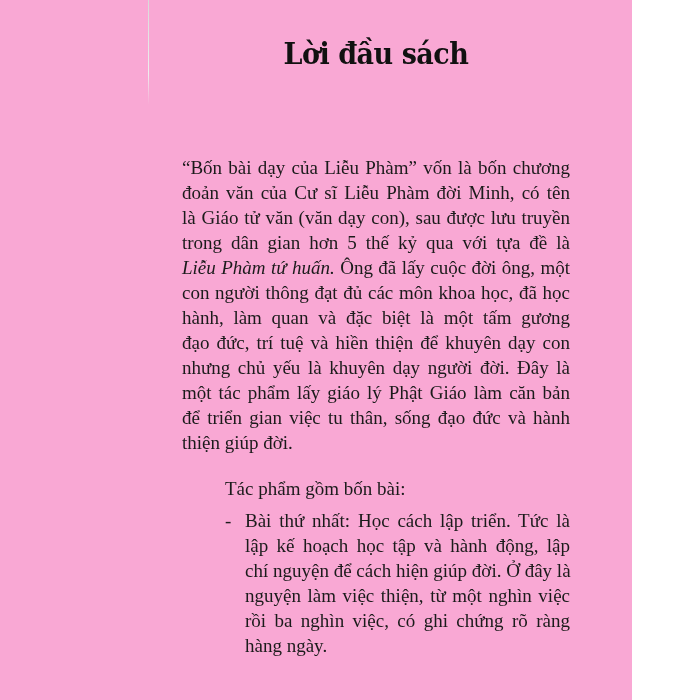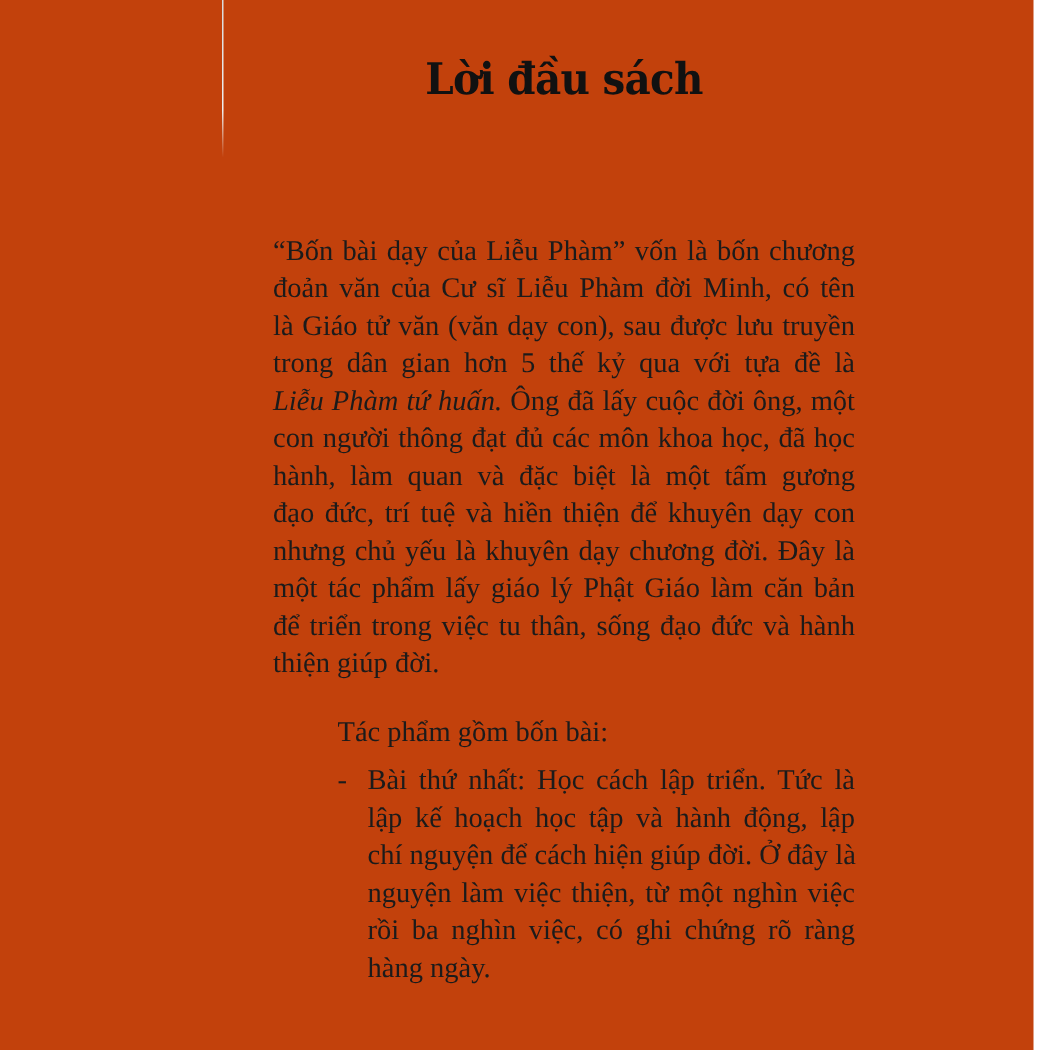--- a/index.html
+++ b/index.html
@@ -2,23 +2,23 @@
 <html><head>
 <meta charset="utf-8">
 <style>
   html, body {
     margin: 0;
     padding: 0;
     background: #ffffff;
   }
   .page {
     position: relative;
-    width: 689px;
+    width: 632px;
     height: 700px;
-    background: #c2410c;
+    background: #f9a8d4;
     overflow: hidden;
     font-family: "Liberation Serif", "DejaVu Serif", serif;
     color: #1b1b1b;
   }
   
   .scan-line {
     position: absolute;
     left: 148px;
     top: 0;
     width: 1px;
@@ -90,23 +90,23 @@
     <div class="body-text">
       <div class="para1">
           <div class="line">“Bốn bài dạy của Liễu Phàm” vốn là bốn chương</div>
           <div class="line">đoản văn của Cư sĩ Liễu Phàm đời Minh, có tên</div>
           <div class="line">là Giáo tử văn (văn dạy con), sau được lưu truyền</div>
           <div class="line">trong dân gian hơn 5 thế kỷ qua với tựa đề là</div>
           <div class="line"><span class="italic">Liễu Phàm tứ huấn.</span><span> Ông đã lấy cuộc đời ông, một</span></div>
           <div class="line">con người thông đạt đủ các môn khoa học, đã học</div>
           <div class="line">hành, làm quan và đặc biệt là một tấm gương</div>
           <div class="line">đạo đức, trí tuệ và hiền thiện để khuyên dạy con</div>
-          <div class="line">nhưng chủ yếu là khuyên dạy chương đời. Đây là</div>
+          <div class="line">nhưng chủ yếu là khuyên dạy người đời. Đây là</div>
           <div class="line">một tác phẩm lấy giáo lý Phật Giáo làm căn bản</div>
-          <div class="line">để triển trong việc tu thân, sống đạo đức và hành</div>
+          <div class="line">để triển gian việc tu thân, sống đạo đức và hành</div>
           <div class="line last">thiện giúp đời.</div>
         </div>
 
       <div class="para2">Tác phẩm gồm bốn bài:</div>
 
       <div class="bullet">
         <span class="bullet-marker">-</span>
         <div class="bullet-lines">
             <div class="line">Bài thứ nhất: Học cách lập triển. Tức là</div>
             <div class="line">lập kế hoạch học tập và hành động, lập</div>

